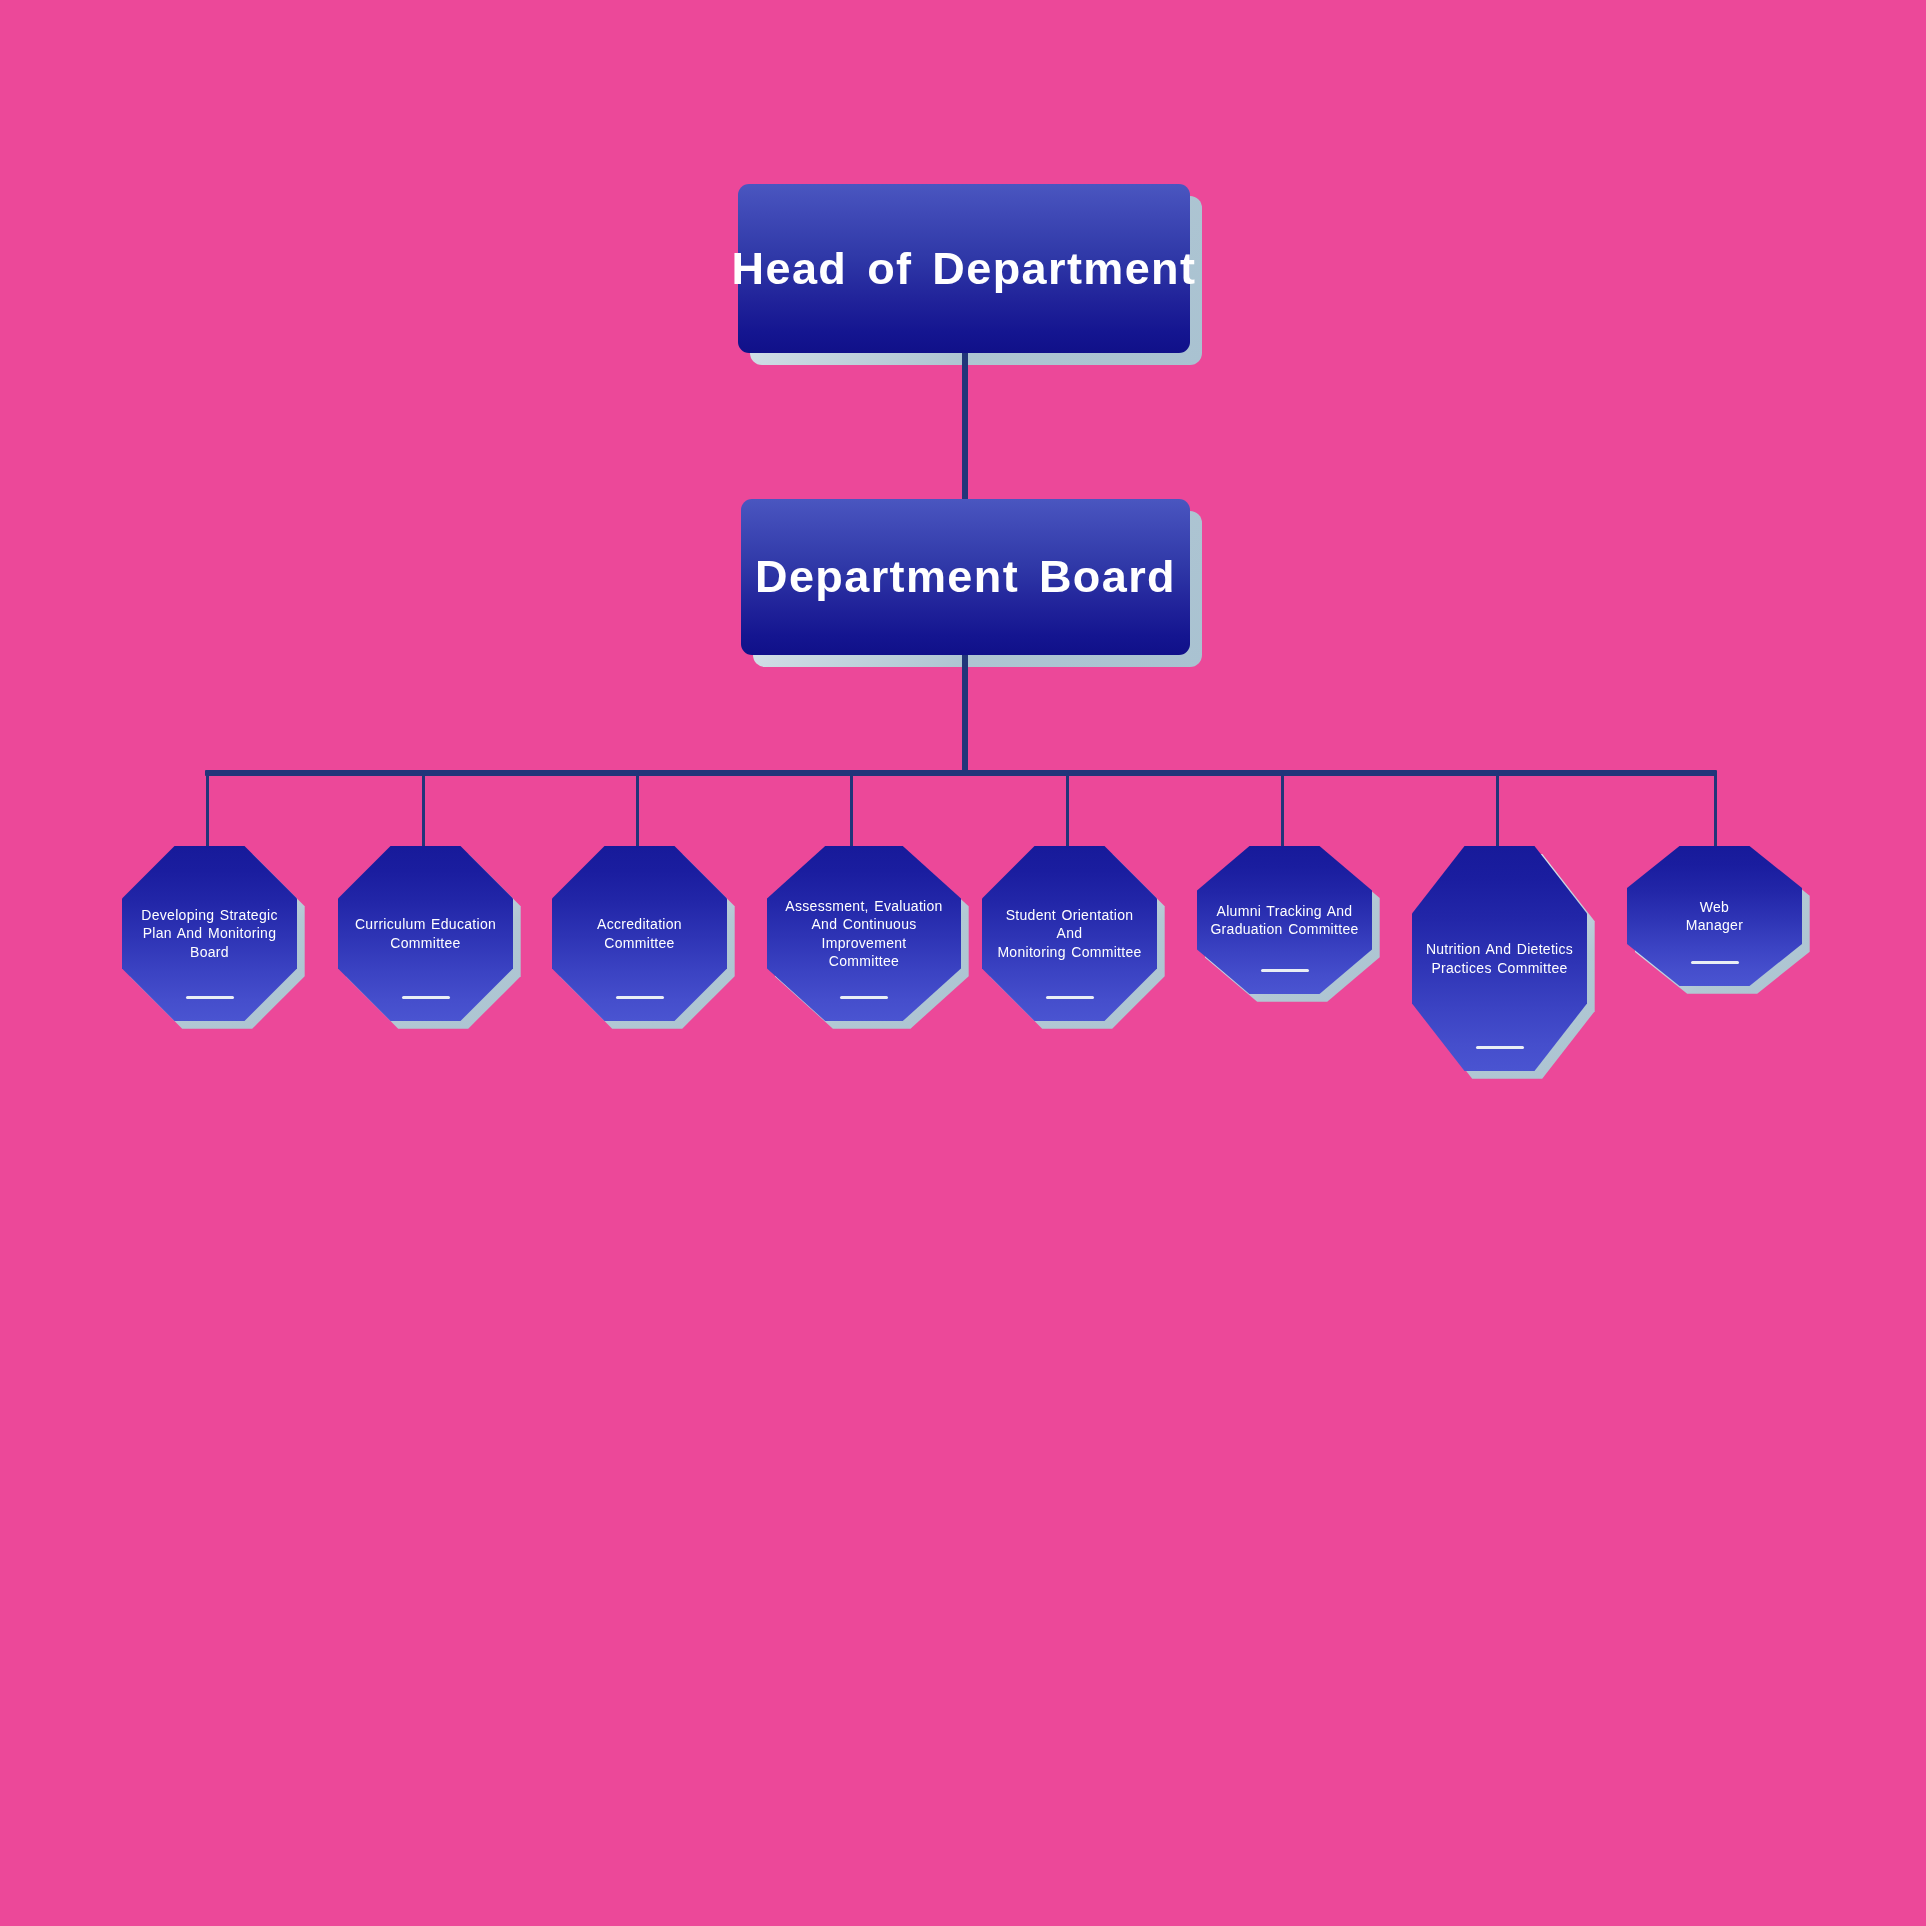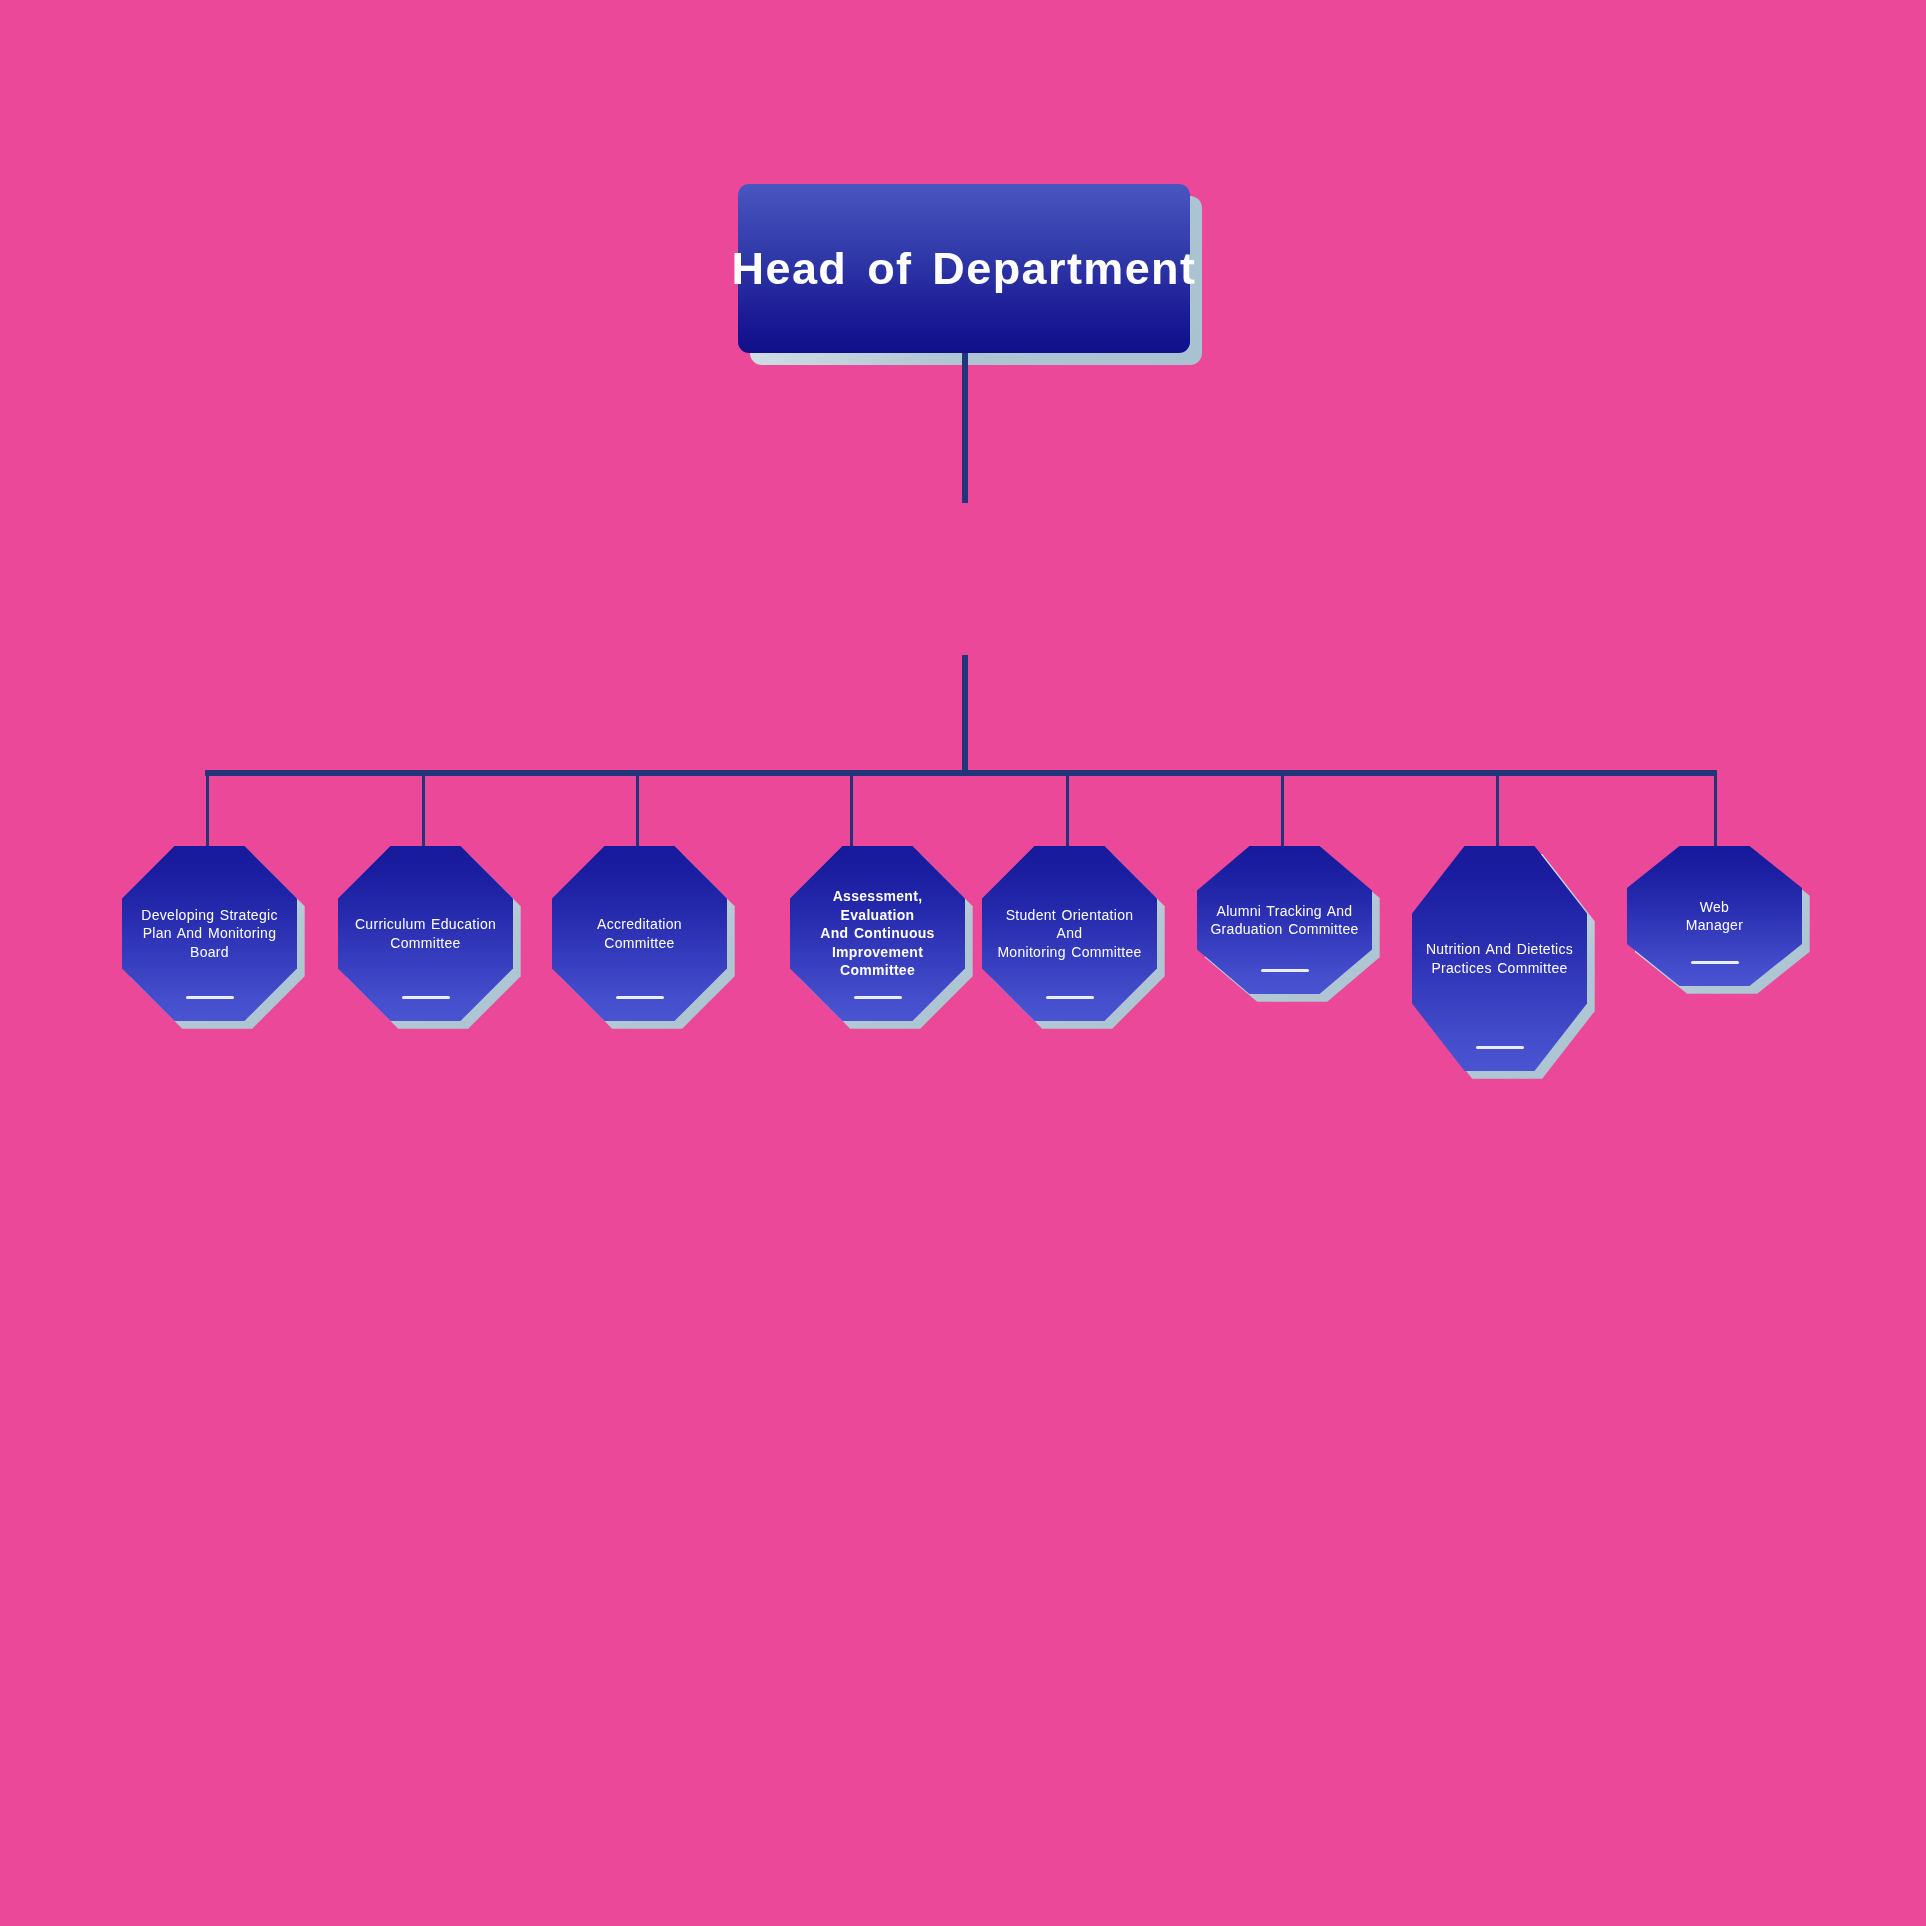--- a/index.html
+++ b/index.html
@@ -150,20 +150,26 @@
 
   <div class="rect-node" style="left:738px; top:184px; width:452px; height:169px;">
     <div class="rect-shadow"></div>
     <div class="rect-face">
       <div class="rect-label">Head of Department</div>
     </div>
   </div>
 
   <div class="connector trunk-line" style="left:962px; top:353px; height:150px;"></div>
 
+  <div class="rect-node" style="left:741px; top:499px; width:449px; height:156px;">
+    <div class="rect-shadow"></div>
+    <div class="rect-face">
+      <div class="rect-label">Department Board</div>
+    </div>
+  </div>
 
   <div class="connector trunk-line" style="left:962px; top:655px; height:120px;"></div>
 
   <div class="connector bus-horizontal" style="left:205px; top:770px; width:1512px;"></div>
 
   <div class="connector drop-line" style="left:206px; top:773px; height:77px;"></div>
   <div class="connector drop-line" style="left:422px; top:773px; height:77px;"></div>
   <div class="connector drop-line" style="left:636px; top:773px; height:77px;"></div>
   <div class="connector drop-line" style="left:850px; top:773px; height:77px;"></div>
   <div class="connector drop-line" style="left:1066px; top:773px; height:77px;"></div>
@@ -195,21 +201,21 @@
   <div class="oct-node" style="left:552px; top:846px; width:175px; height:175px;">
     <div class="oct-shadow"></div>
     <div class="oct-face"></div>
     <div class="oct-inner">
       <div class="oct-label">Accreditation
 Committee</div>
     </div>
     <div class="oct-rule"></div>
   </div>
 
-  <div class="oct-node" style="left:790px; top:846px; width:175px; height:175px;font-weight:bold;">
+  <div class="oct-node" style="left:767px; top:846px; width:194px; height:175px;">
     <div class="oct-shadow"></div>
     <div class="oct-face"></div>
     <div class="oct-inner">
       <div class="oct-label">Assessment, Evaluation
 And Continuous
 Improvement
 Committee</div>
     </div>
     <div class="oct-rule"></div>
   </div>

